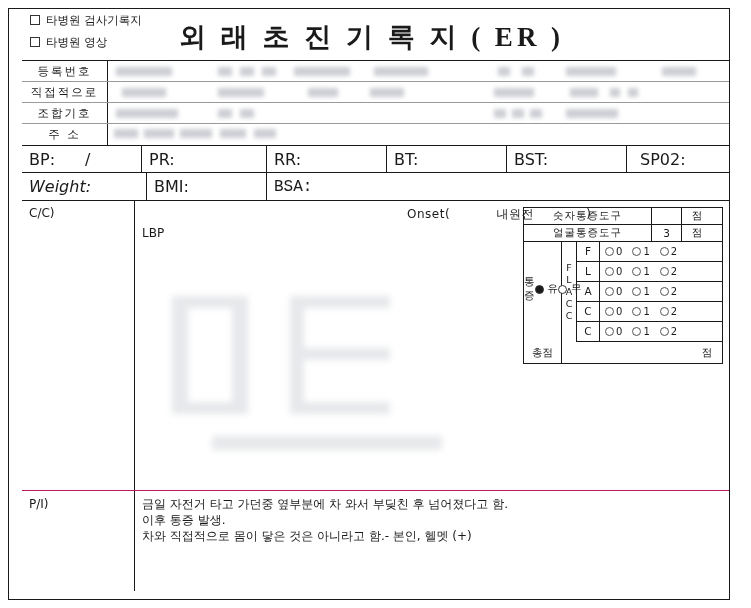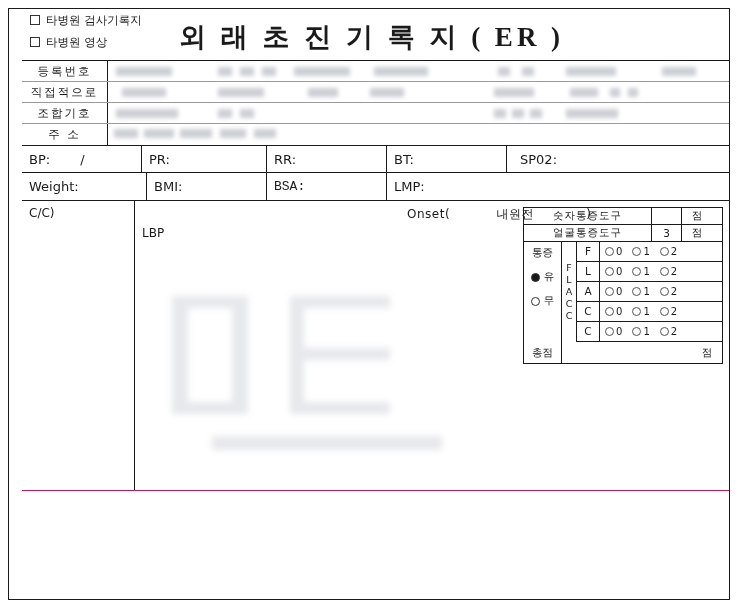--- a/index.html
+++ b/index.html
@@ -106,35 +106,35 @@
   
   .vitals { border-bottom: 1px solid #1a1a1a; }
   .v-row {
     display: flex;
     height: 27px;
     box-sizing: border-box;
   }
   .v-row.first { border-bottom: 1px solid #1a1a1a; }
   .v-cell {
     border-right: 1px solid #1a1a1a;
-    font-size: 13px;
+    font-size: 16px;
     display: flex;
     align-items: center;
     padding-left: 7px;
     box-sizing: border-box;
   }
   .v-cell:last-child { border-right: none; }
   .v-bp   { width: 120px; }
   .v-pr   { width: 125px; }
   .v-rr   { width: 120px; }
   .v-bt   { width: 120px; }
   .v-bst  { width: 120px; }
   .v-sp   { flex: 1; padding-left: 13px; }
   .v2-h   { width: 120px; }
-  .v2-w   { width: 125px; }
+  .v2-w   { width: 125px; font-style: italic; }
   .v2-b   { width: 120px; }
   .v2-bsa { width: 120px; font-family: Liberation Mono, monospace; }
   .v2-lmp { flex: 1; }
   .bp-slash { margin-left: 30px; }
   
   .cc {
     position: relative;
     height: 290px;
     border-bottom: 1px solid #be185d;
     box-sizing: border-box;
@@ -216,21 +216,20 @@
   .pc:last-child { border-right: none; }
   .pc.t1 { width: 128px; letter-spacing: 1px; }
   .pc.t2 { width: 30px; }
   .pc.t2b { width: 30px; }
   .pain-body { display: flex; }
   .pain-left {
     width: 38px;
     border-right: 1px solid #1a1a1a;
     box-sizing: border-box;
     display: flex;
-    flex-direction: column;
     align-items: center;
     justify-content: flex-start;
     padding-top: 4px;
   }
   .pl-t { font-size: 10.5px; margin-bottom: 10px; }
   .pl-opt {
     display: flex;
     align-items: center;
     font-size: 10.5px;
     margin-bottom: 10px;
@@ -415,27 +414,27 @@
 
     <div class="vitals">
       <div class="v-row first">
         <div class="v-cell v-bp">
           <span>BP:</span>
           <span class="bp-slash">/</span>
         </div>
         <div class="v-cell v-pr">PR:</div>
         <div class="v-cell v-rr">RR:</div>
         <div class="v-cell v-bt">BT:</div>
+        <div class="v-cell v-bst">BST:</div>
         <div class="v-cell v-sp">SP02:</div>
       </div>
       <div class="v-row">
         <div class="v-cell v2-w">Weight:</div>
         <div class="v-cell v2-b">BMI:</div>
         <div class="v-cell v2-bsa">BSA:</div>
-        <div class="v-cell v2-lmp">LMP:</div>
       </div>
     </div>
 
     <div class="cc">
       <div class="cc-label">C/C)</div>
       <div class="cc-div"></div>
 
       <div class="wm">
         <span style="left:0px;   top:40px;  width:16px; height:116px;"></span>
         <span style="left:16px;  top:40px;  width:60px; height:12px;"></span>
@@ -579,15 +578,22 @@
         </div>
 
         <div class="total-row">
           <div class="total-l">총점</div>
           <div class="total-m"></div>
           <div class="total-r">점</div>
         </div>
       </div>
     </div>
 
+    <div class="pi">
+      <div class="pi-label">P/I)</div>
+      <div class="pi-div"></div>
+      <div class="pi-text">금일 자전거 타고 가던중 옆부분에 차 와서 부딪친 후 넘어졌다고 함.
+이후 통증 발생.
+차와 직접적으로 몸이 닿은 것은 아니라고 함.- 본인, 헬멧 (+)</div>
+    </div>
 
   </div>
 </div>
 
 </body></html>

